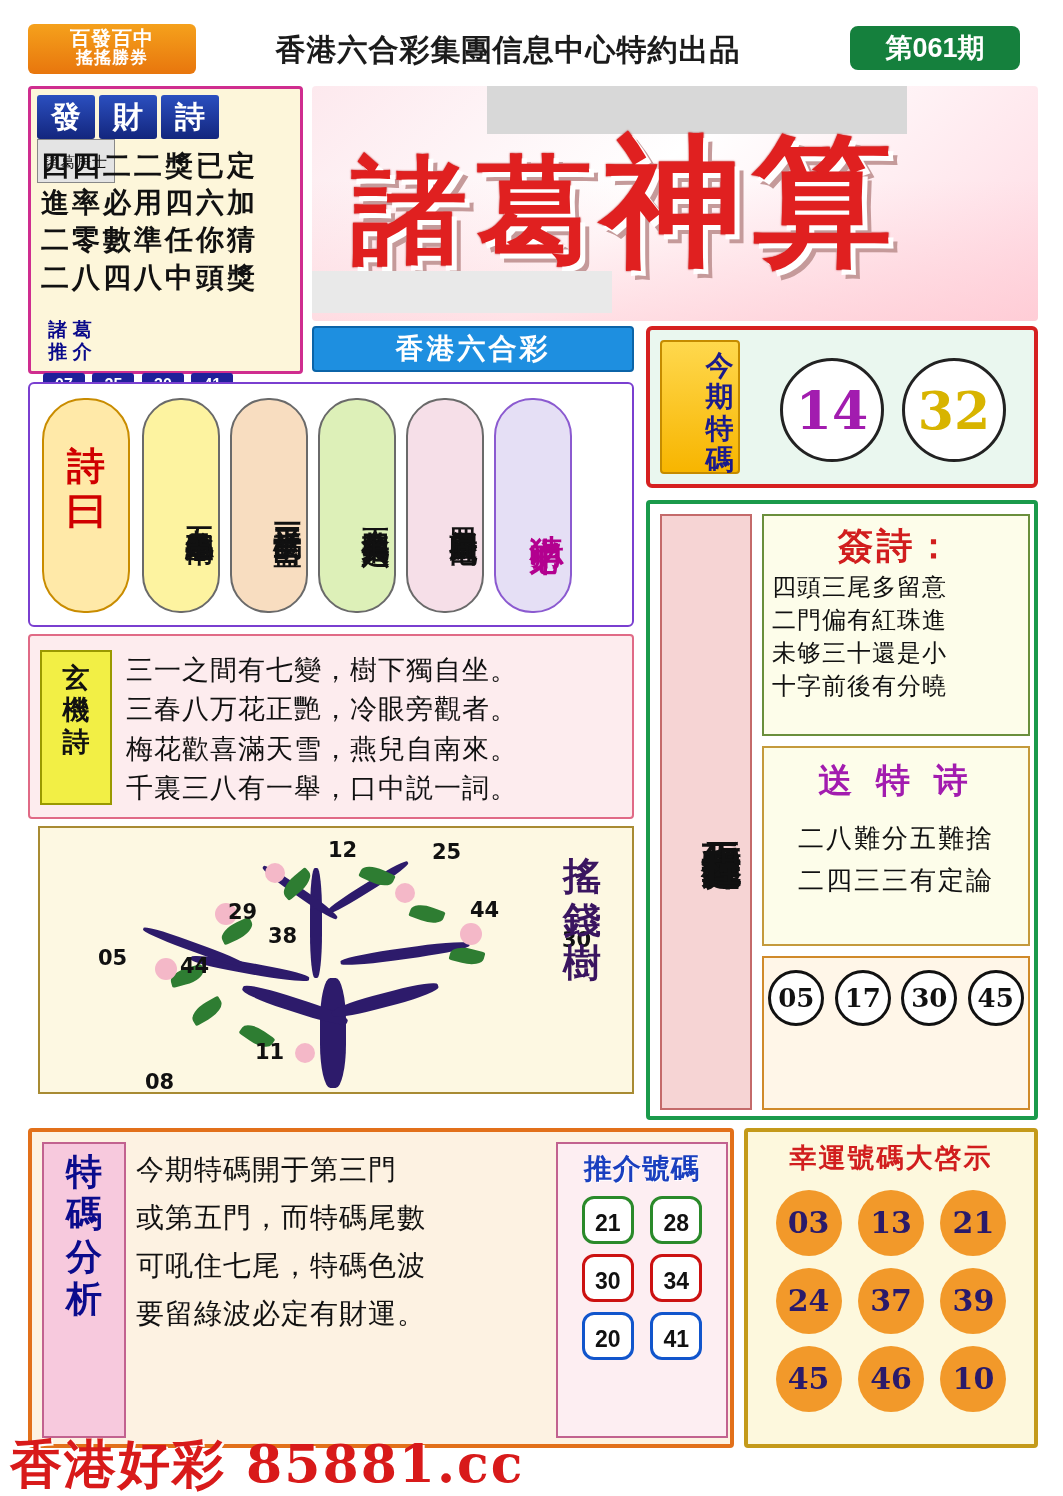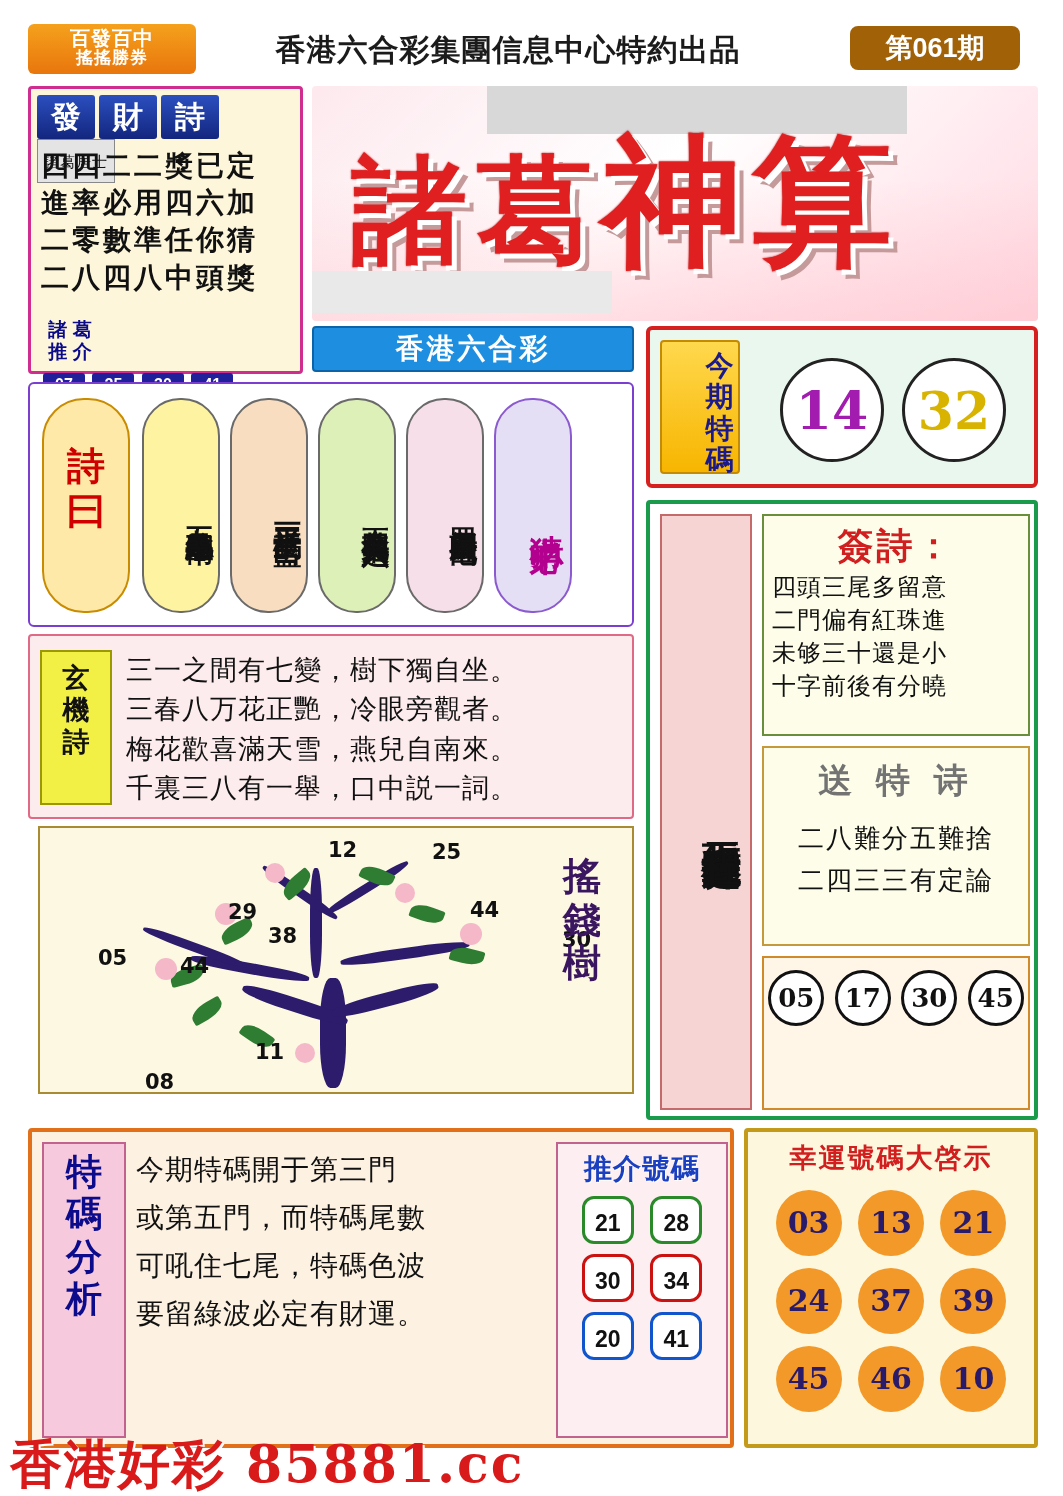--- a/index.html
+++ b/index.html
@@ -24,21 +24,21 @@
   }
   .logo .l1 { font-size:20px; }
   .logo .l2 { font-size:17px; }
   .hdr-title {
     position:absolute; left:200px; top:8px; width:560px;
     font-size:30px; font-weight:bold; color:#1b1b1b; letter-spacing:1px;
     text-align:center;
   }
   .issue {
     position:absolute; right:18px; top:4px; width:170px; height:44px;
-    background:#a16207; border-radius:8px; color:#fff;
+    background:#15803d; border-radius:8px; color:#fff;
     font-size:27px; font-weight:bold; text-align:center; line-height:44px;
   }
 
   
   .poem-box {
     position:absolute; left:28px; top:86px; width:275px; height:288px;
     background:#fdf6da; border:3px solid #cf2d8f; border-radius:4px;
   }
   .poem-head { position:absolute; left:6px; top:6px; width:262px; height:44px; }
   .ph-cell {
@@ -206,21 +206,21 @@
   .qs-lines { padding-left:8px; }
   .qs-lines div {
     font-size:24px; color:#111; line-height:1.38; letter-spacing:1px;
     font-family:"DejaVu Serif", serif;
   }
   .songte {
     position:absolute; left:112px; top:242px; width:268px; height:200px;
     background:#fdfdea; border:2px solid #c49a3c;
   }
   .st-title {
-    font-size:34px; font-weight:bold; color:#737373; text-align:center;
+    font-size:34px; font-weight:bold; color:#a21caf; text-align:center;
     margin-top:10px; letter-spacing:6px; font-family:"DejaVu Serif", serif;
   }
   .st-lines { margin-top:14px; text-align:center; }
   .st-lines div {
     font-size:26px; color:#111; line-height:1.6; letter-spacing:2px;
     font-family:"DejaVu Serif", serif;
   }
   .tuijie {
     position:absolute; left:112px; top:452px; width:268px; height:154px;
     background:#fff6e8; border:2px solid #d08a2a;

